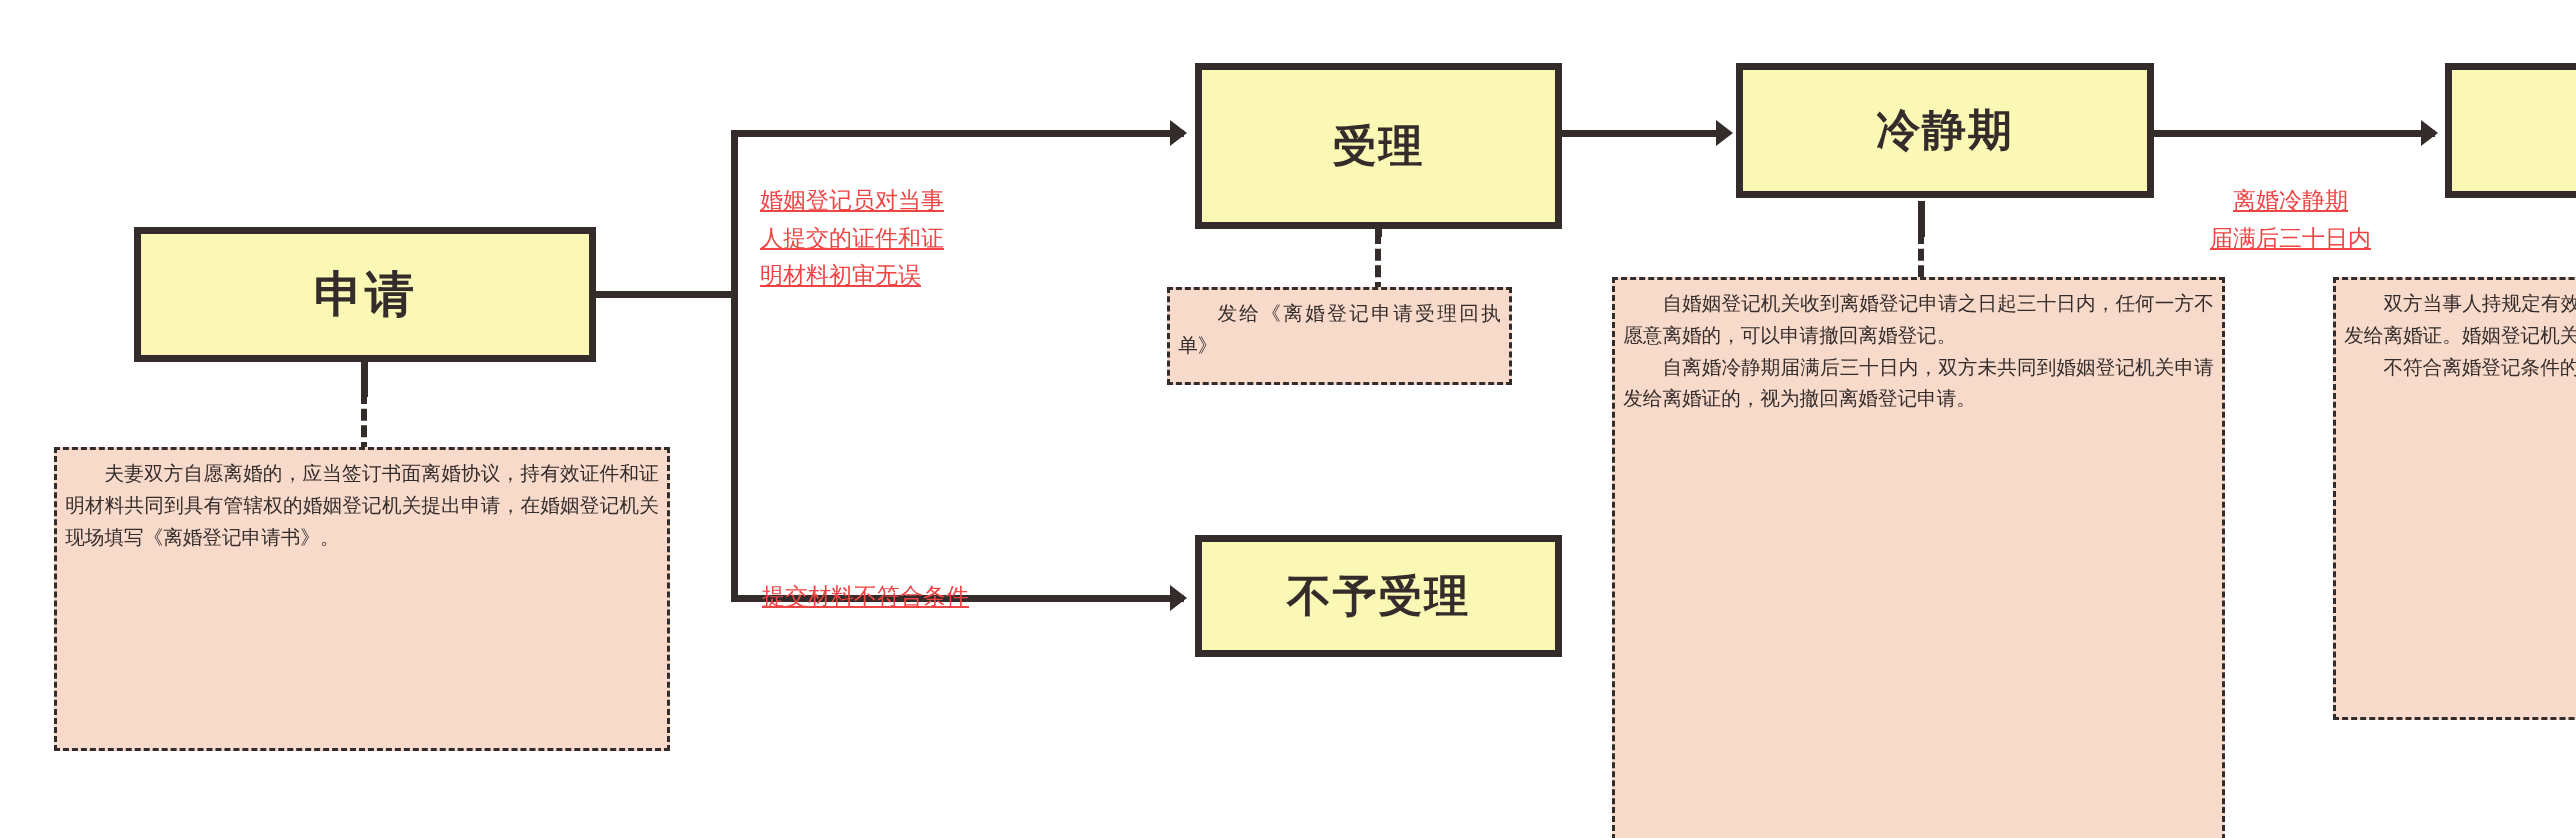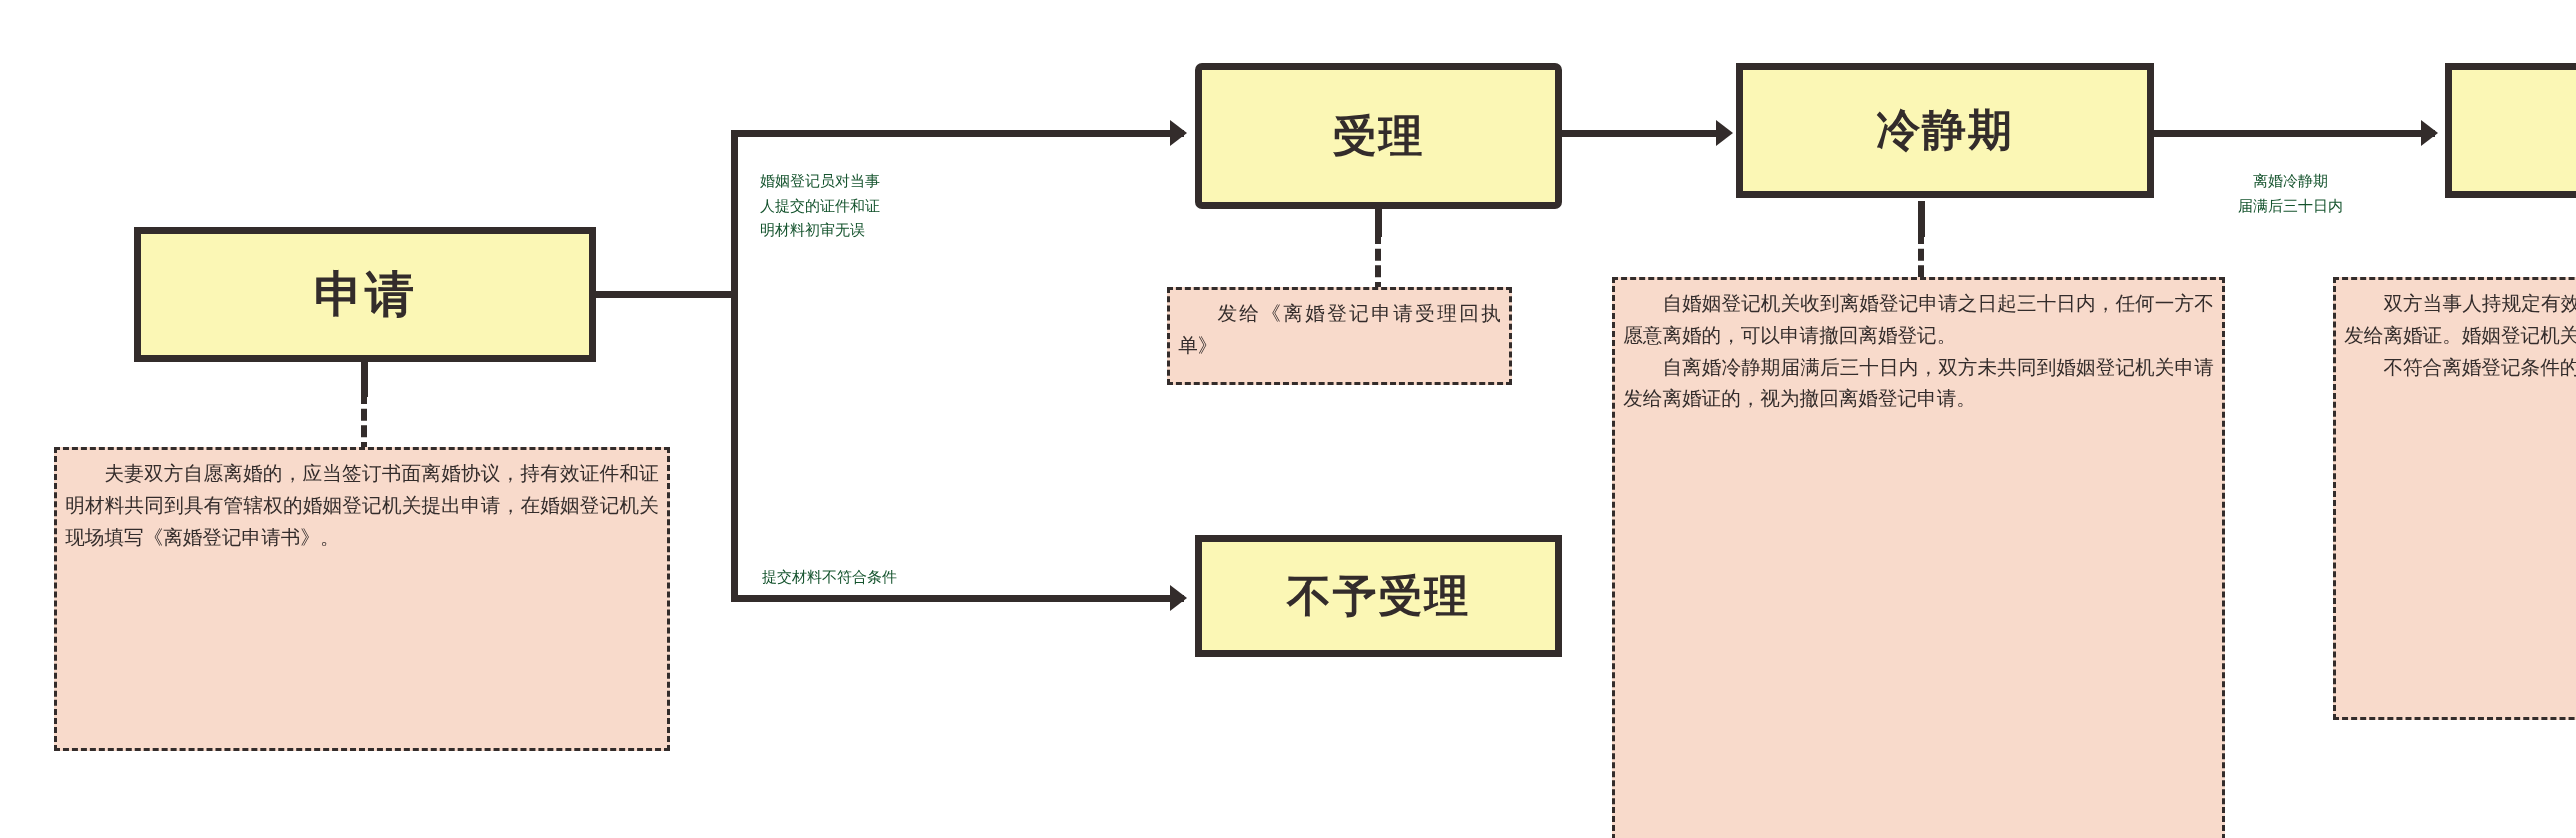--- a/index.html
+++ b/index.html
@@ -28,25 +28,26 @@
     font-size:19.6px;
     line-height:1.62;
     padding:8.2px 8.2px 5.2px 8.2px;
     text-align:justify;
     text-justify:inter-ideograph;
   }
   .note p{margin:0;text-indent:2em;}
 
   .edge-label{
     position:absolute;
-    color:#14532d;
-    font-size:15px;
+    color:#ef4444;
+    font-size:23px;
     line-height:1.62;
     white-space:pre-line;
     text-align:left;
+    text-decoration:underline;
   }
 
   
   .h-line{position:absolute;background:#332C2B;height:6.7px;}
   .v-line{position:absolute;background:#332C2B;width:6.7px;}
 
   
   .leader{
     position:absolute;width:0;
     border-left:6.7px dashed #332C2B;
@@ -88,21 +89,21 @@
   <div class="leader-solid" style="left:1375px;top:201px;height:36px;"></div>
   <div class="leader" style="left:1375px;top:232px;height:62px;"></div>
 
   <div class="leader-solid" style="left:1918px;top:201px;height:36px;"></div>
   <div class="leader" style="left:1918px;top:232px;height:62px;"></div>
 
   <div class="node" style="left:134px;top:227px;width:462px;height:135px;font-size:49px;">
     <span>申请</span>
   </div>
 
-  <div class="node" style="left:1195px;top:63px;width:367px;height:146px;font-size:44px;border-radius:7px;">
+  <div class="node" style="left:1195px;top:63px;width:367px;height:166px;font-size:44px;">
     <span>受理</span>
   </div>
 
   <div class="node" style="left:1736px;top:63px;width:418px;height:135px;font-size:44px;">
     <span>冷静期</span>
   </div>
 
   <div class="node" style="left:2445px;top:63px;width:395px;height:135px;font-size:44px;">
     
   </div>

